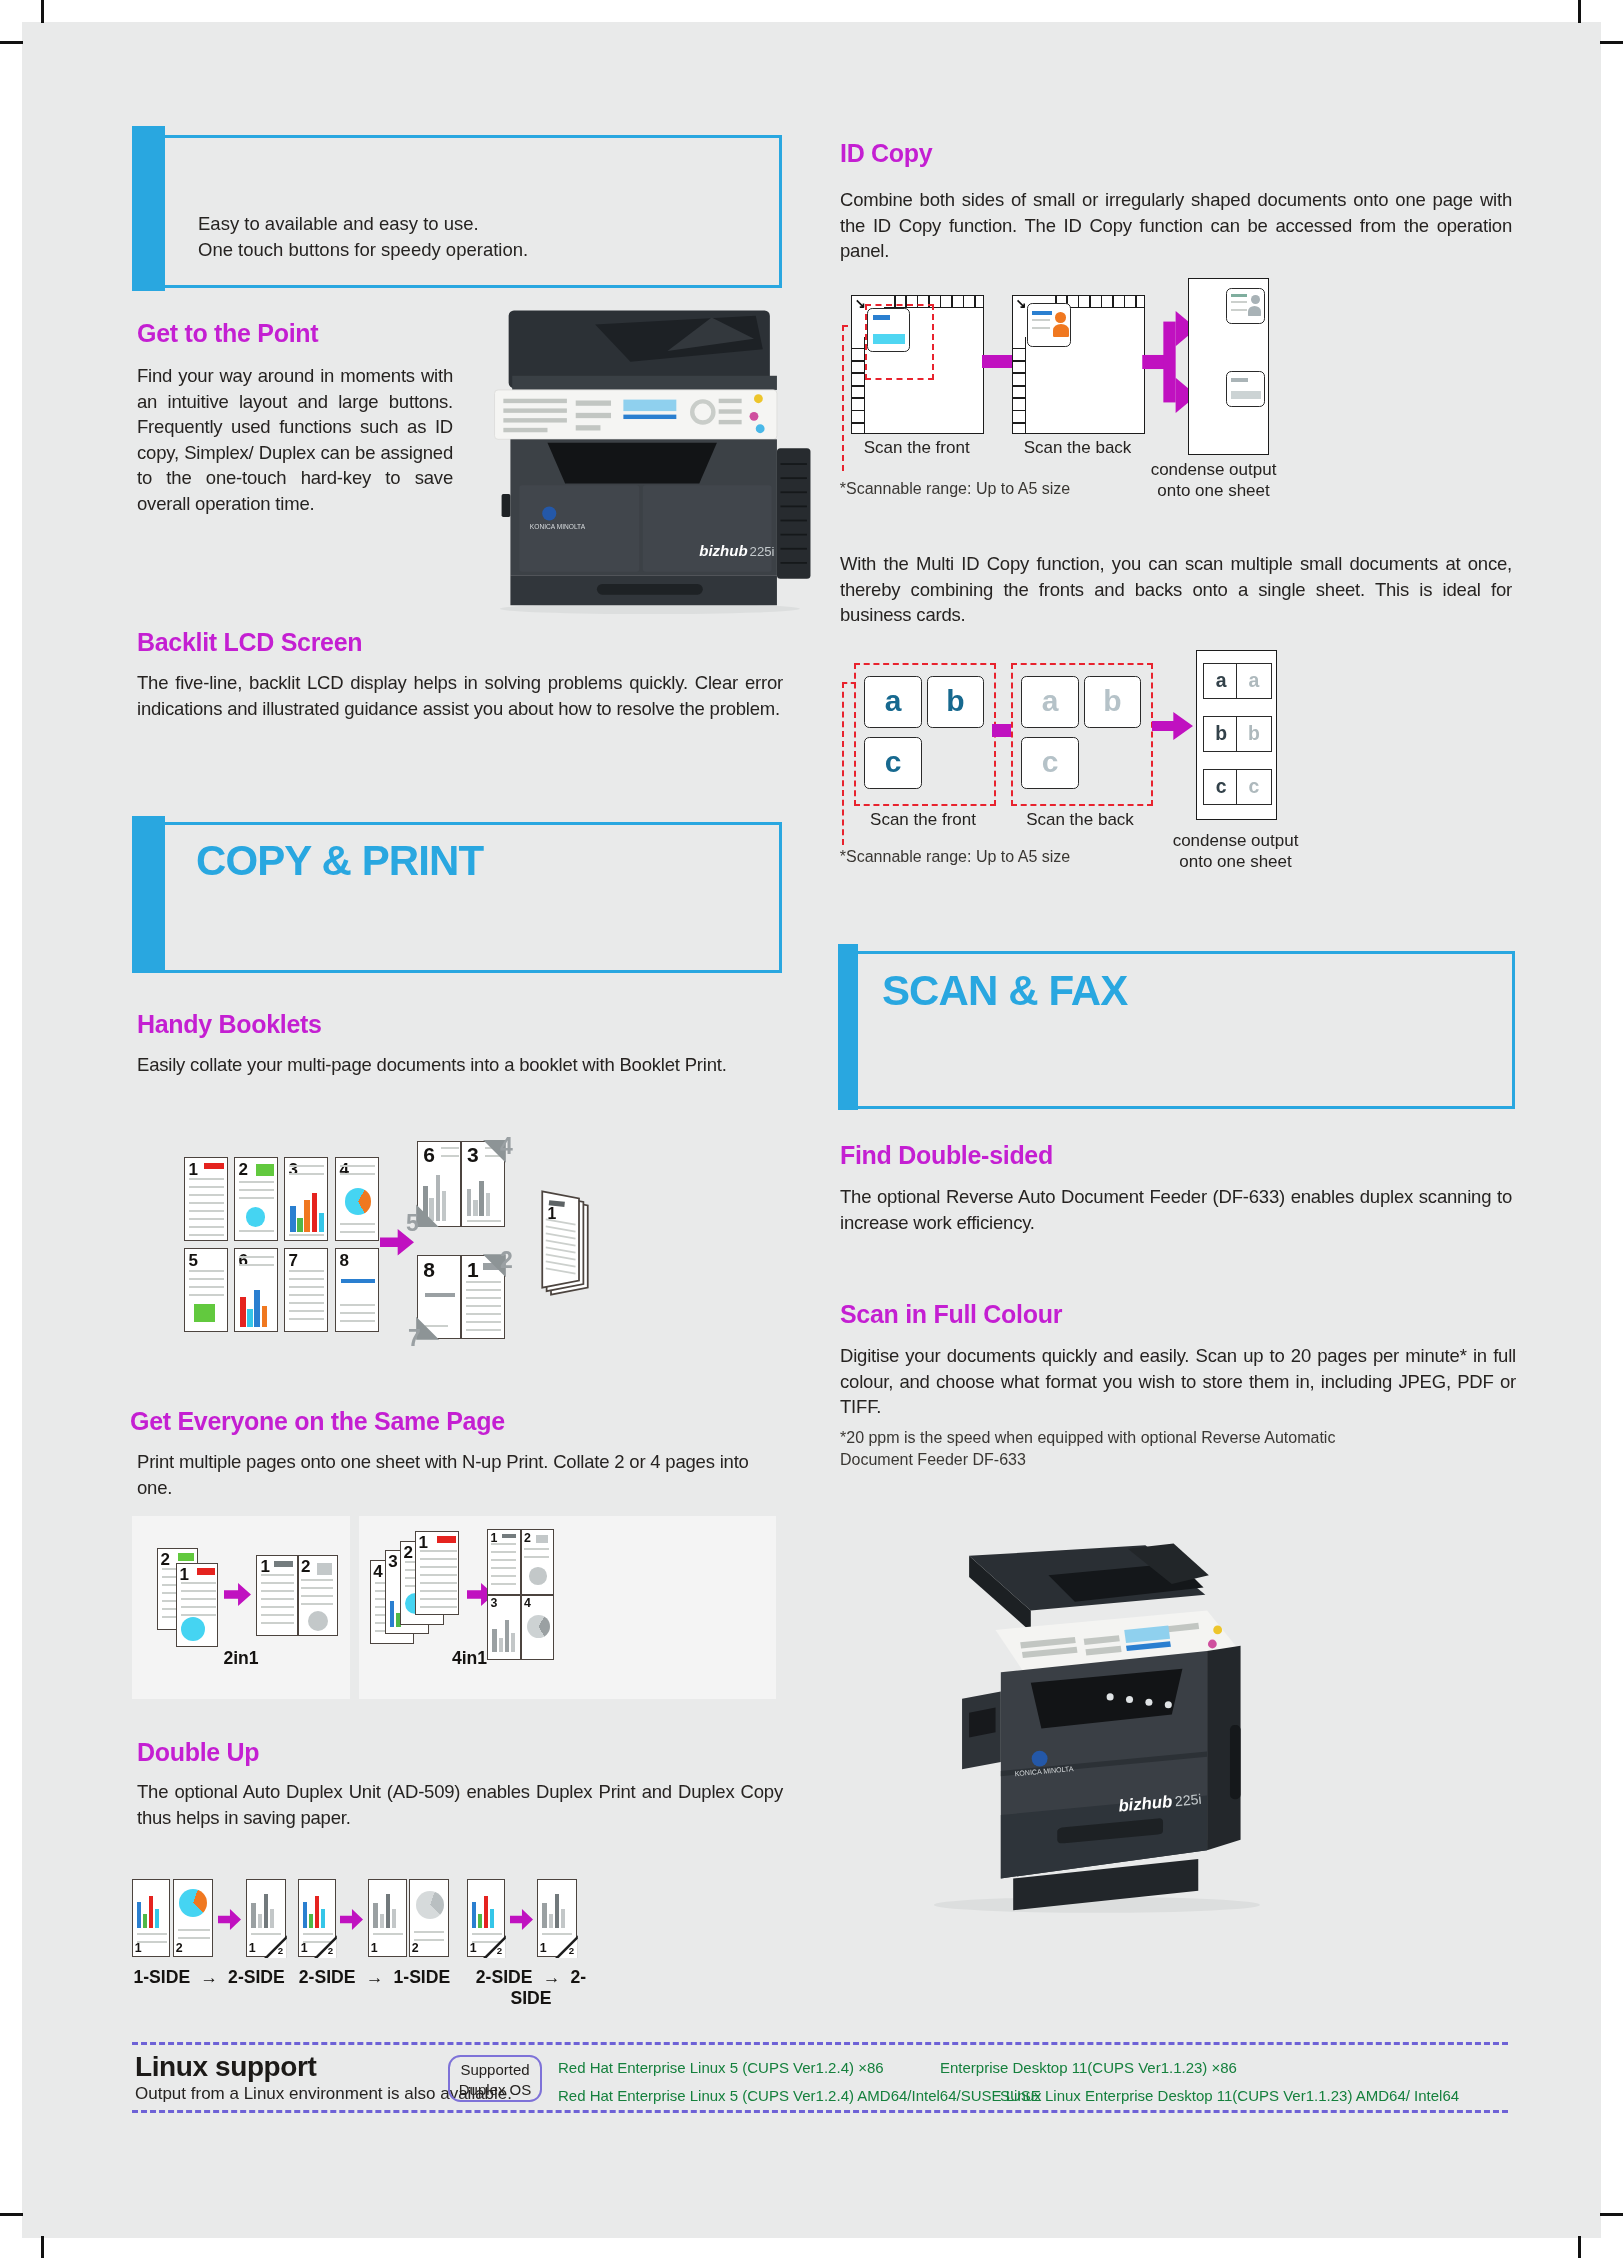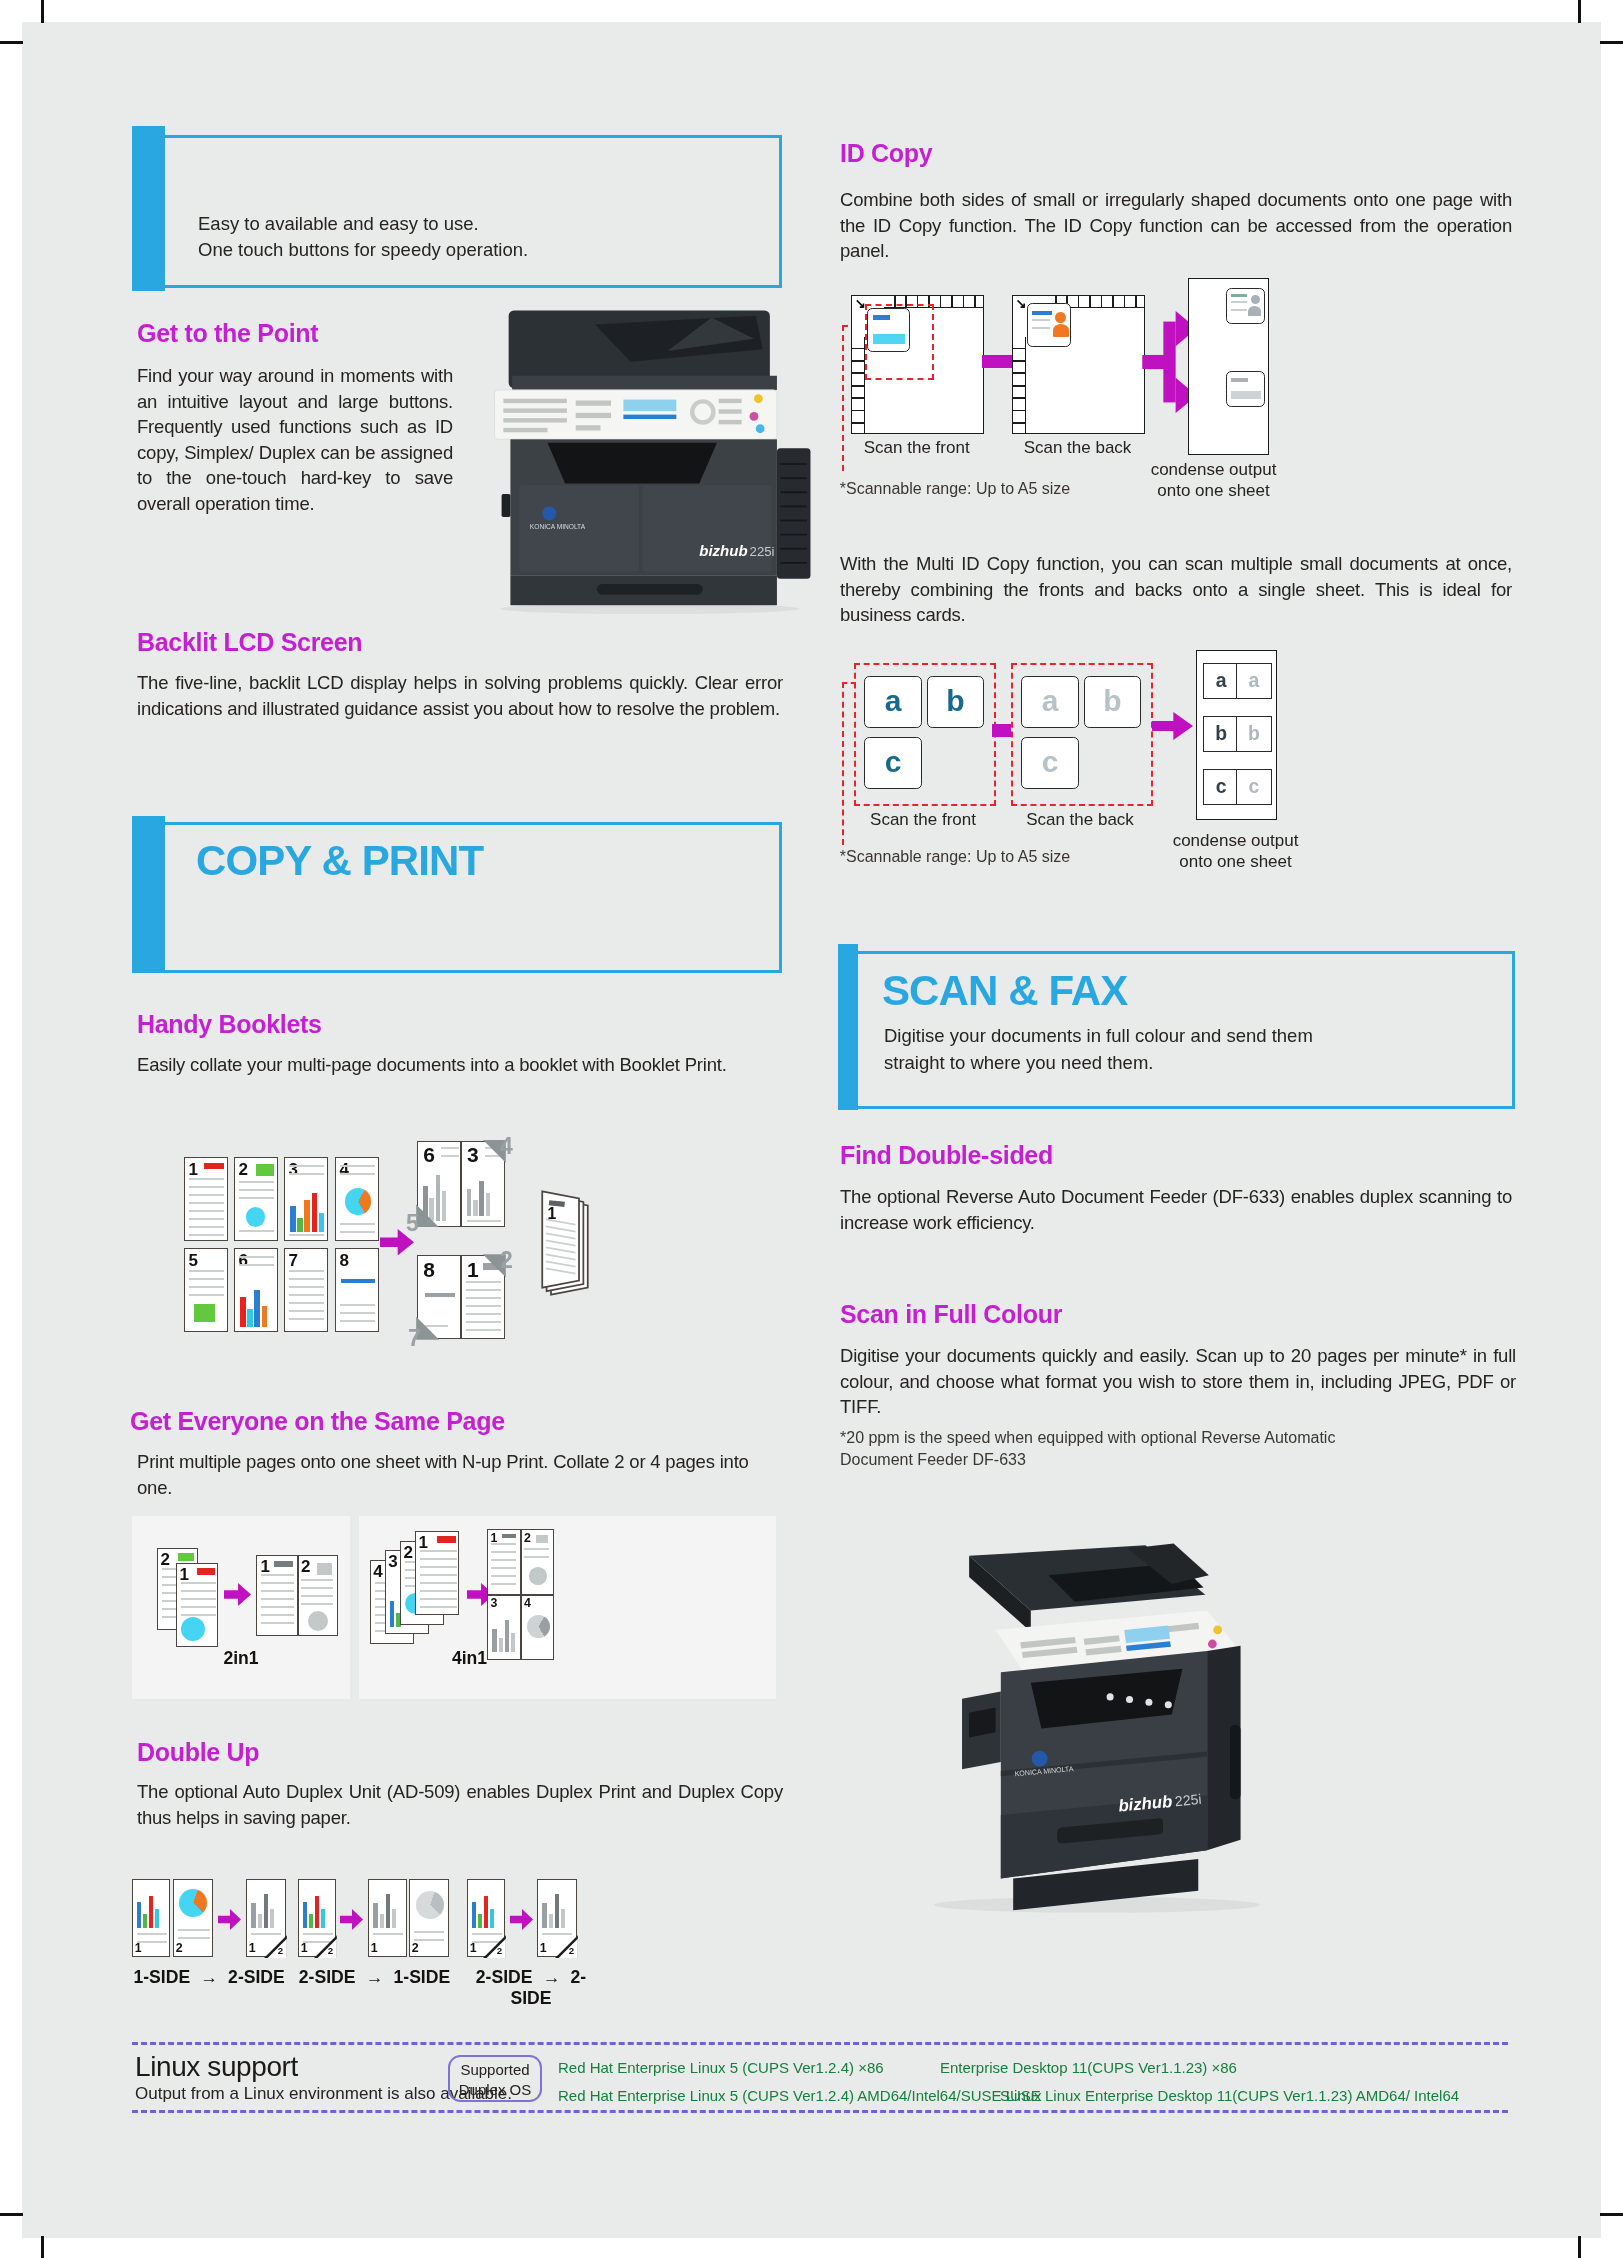--- a/index.html
+++ b/index.html
@@ -60,21 +60,21 @@
   .fwb-o{position:absolute;right:-1.8px;bottom:-1.8px;width:23px;height:23px;background:#1c1c1c;clip-path:polygon(100% 0,0 100%,100% 100%)}
   .fwb-i{position:absolute;right:-1.8px;bottom:-1.8px;width:19.4px;height:19.4px;background:#fff;clip-path:polygon(100% 0,0 100%,100% 100%)}
   .phead{position:absolute;border-radius:50%}
   .pbody{position:absolute;border-radius:50% 50% 8% 8%}
   .divider-v{position:absolute;background:#4c443f;width:1.8px}
   .divider-h{position:absolute;background:#4c443f;height:1.8px}
   .dash-purple{position:absolute;border-top:3.5px dashed #6e62d6}
   .badge{position:absolute;border:2.6px solid #7e72d8;border-radius:12.4px;text-align:center;
          font-size:15px;line-height:20px;color:#262321;padding-top:2.6px;box-sizing:border-box}
   .fcol{position:absolute;font-size:15px;color:#15803d;white-space:nowrap}
-  .ftr-title{position:absolute;font-size:28px;font-weight:normal;color:#1c1a18;letter-spacing:-0.4px}
+  .ftr-title{position:absolute;font-size:28px;font-weight:bold;color:#1c1a18;letter-spacing:-0.4px}
   .ftr-sub{position:absolute;font-size:17px;color:#262321}
 </style>
 </head>
 <body>
 
 <div class="abs page-bg"></div>
 <div class="abs crop" style="left:41px;top:0;width:2.6px;height:23px"></div>
 <div class="abs crop" style="left:0;top:41px;width:23px;height:2.6px"></div>
 <div class="abs crop" style="left:1578px;top:0;width:2.6px;height:23px"></div>
 <div class="abs crop" style="left:1600px;top:41px;width:23px;height:2.6px"></div>
@@ -552,21 +552,20 @@
     <div class="cell" style="left:39px;top:118px;width:34px;height:34px;color:#aeb9bd">c</div>
   </div>
   <div class="cap" style="left:318px;top:173px;width:159px">condense output onto one sheet</div>
   <div class="smalltext" style="left:1.8px;top:189px">*Scannable range: Up to A5 size</div>
 </div>
 
 <div class="abs" style="left:838px;top:944px;width:670px;height:166px">
   <div class="fbar thin"></div>
   <div class="fframe" style="left:10.6px;top:7px;width:660px;height:152px"></div>
   <div class="ftitle" style="left:44px;top:23px">SCAN &amp; FAX</div>
-  <div class="fsub" style="left:46px;top:79px;width:446px">Digitise your documents in full colour and send them straight to where you need them.</div>
 </div>
 
 <div class="mh" style="left:840px;top:1141px">Find Double-sided</div>
 <div class="bodytext" style="left:840px;top:1184px;width:672px">The optional Reverse Auto Document Feeder (DF-633) enables duplex scanning to increase work efficiency.</div>
 
 <div class="mh" style="left:840px;top:1300px">Scan in Full Colour</div>
 <div class="bodytext" style="left:840px;top:1343px;width:676px">Digitise your documents quickly and easily. Scan up to 20 pages per minute* in full colour, and choose what format you wish to store them in, including JPEG, PDF or TIFF.</div>
 <div class="smalltext" style="left:840px;top:1427px;width:565px">*20 ppm is the speed when equipped with optional Reverse Automatic Document Feeder DF-633</div>
 
 <svg class="abs" style="left:907px;top:1540px" width="371" height="379" viewBox="0 0 420 430">

